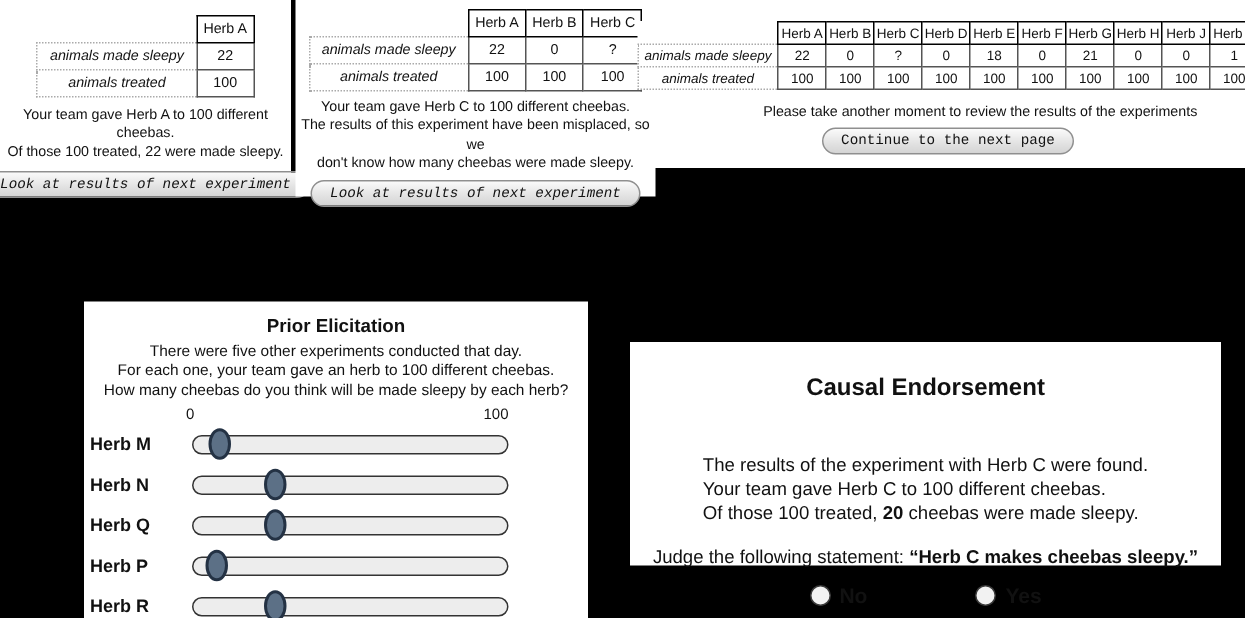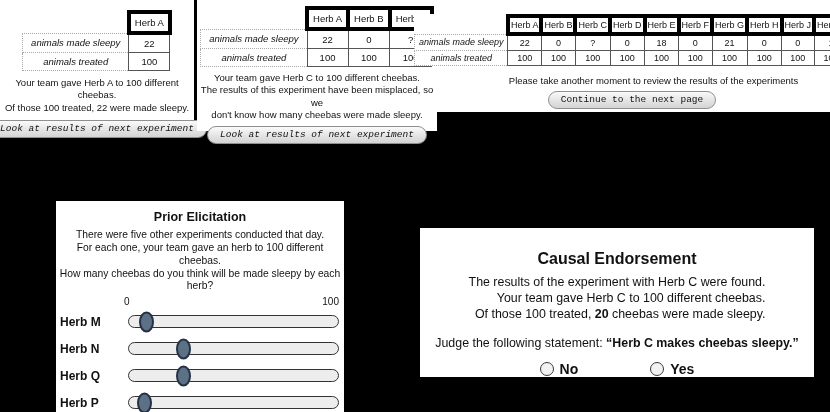--- a/index.html
+++ b/index.html
@@ -8,28 +8,28 @@
     font-family:"Liberation Sans","DejaVu Sans",sans-serif; color:#111;
     overflow:hidden;
   }
   .panel {
     position:absolute; background:#ffffff; box-sizing:border-box;
     display:flex; flex-direction:column; align-items:center;
   }
   #panel-a      { left:0;   top:46;  width:194px; height:130px; padding-top:10px; }
   #panel-c      { left:197px; top:46;  width:240px; height:131px; padding-top:6px; }
   #panel-review { left:434px; top:52;  width:396px; height:112px; padding-top:14px; }
-  #panel-prior  { left:56px;  top:201px; width:288px; height:211px; padding-top:9px; }
+  #panel-prior  { left:56px;  top:201px; width:336px; height:211px; padding-top:9px; }
   #panel-causal { left:420px; top:228px; width:394px; height:149px; padding-top:22px; }
 
   
   table.results { border-collapse:collapse; background:#fff; }
   table.results td { font-size:9.5px; text-align:center; color:#111; }
   td.corner   { border:none; }
-  td.colhead  { border:4px solid #000000; padding:3px 4px; white-space:nowrap; }
+  td.colhead  { border:1px solid #000000; padding:3px 4px; white-space:nowrap; }
   td.rowlabel { border:1px dotted #aaa; font-style:italic; padding:3px 8px; white-space:nowrap; }
   td.val      { border:1px solid #555; padding:3px 7px; min-width:22px; }
   #panel-review table.results td { font-size:9px; }
   #panel-review td.colhead  { padding:2px 1px; }
   #panel-review td.rowlabel { padding:2px 4px; }
   #panel-review td.val      { padding:2px 1px; min-width:29px; }
 
   .caption { margin-top:6px; font-size:9.5px; line-height:1.3; text-align:center; color:#111; }
   #panel-review .caption { margin-top:9px;margin-left:43px; }
 
@@ -53,21 +53,21 @@
     background:#ededed; border:1.5px solid #333; border-radius:7px;
   }
   .handle {
     position:absolute; top:50%; transform:translateY(-50%);
     width:15px; height:21px; box-sizing:border-box;
     background:#5c7086; border:2px solid #243244; border-radius:50%;
   }
 
   
   .causal-title { font-size:16px; font-weight:bold; margin-bottom:6px; }
-  .causal-body { font-size:12.4px; line-height:1.3; text-align:right; }
+  .causal-body { font-size:12.4px; line-height:1.3; text-align:left;margin-top:28px; }
   .judge-line { margin-top:14px; font-size:12.4px; text-align:center; }
   .radio-row { display:flex; gap:72px; margin-top:11px; align-items:center; }
   .radio-option { display:flex; align-items:center; gap:6px; cursor:pointer; }
   .radio-circle {
     width:14px; height:14px; border-radius:50%; box-sizing:border-box;
     border:1.5px solid #3a3a3a; background:#f2f2f2; display:inline-block;
   }
   .radio-label { font-size:14px; font-weight:bold; }
   .bold { font-weight:bold; }
 </style>

